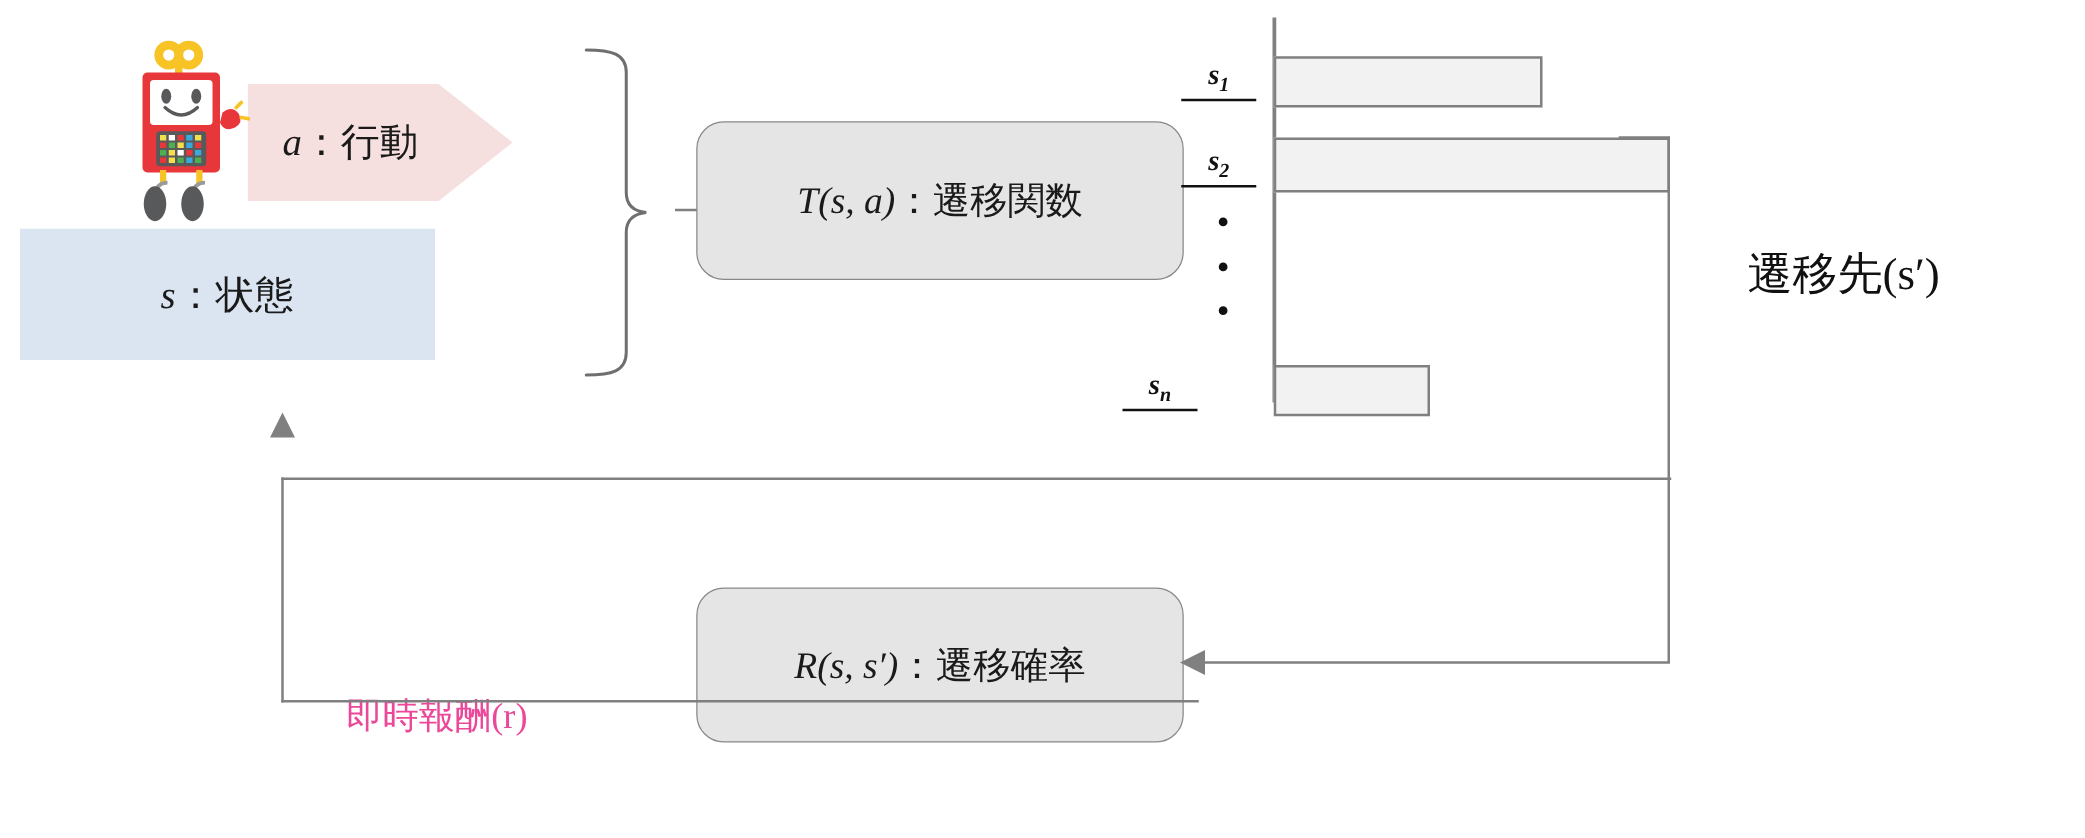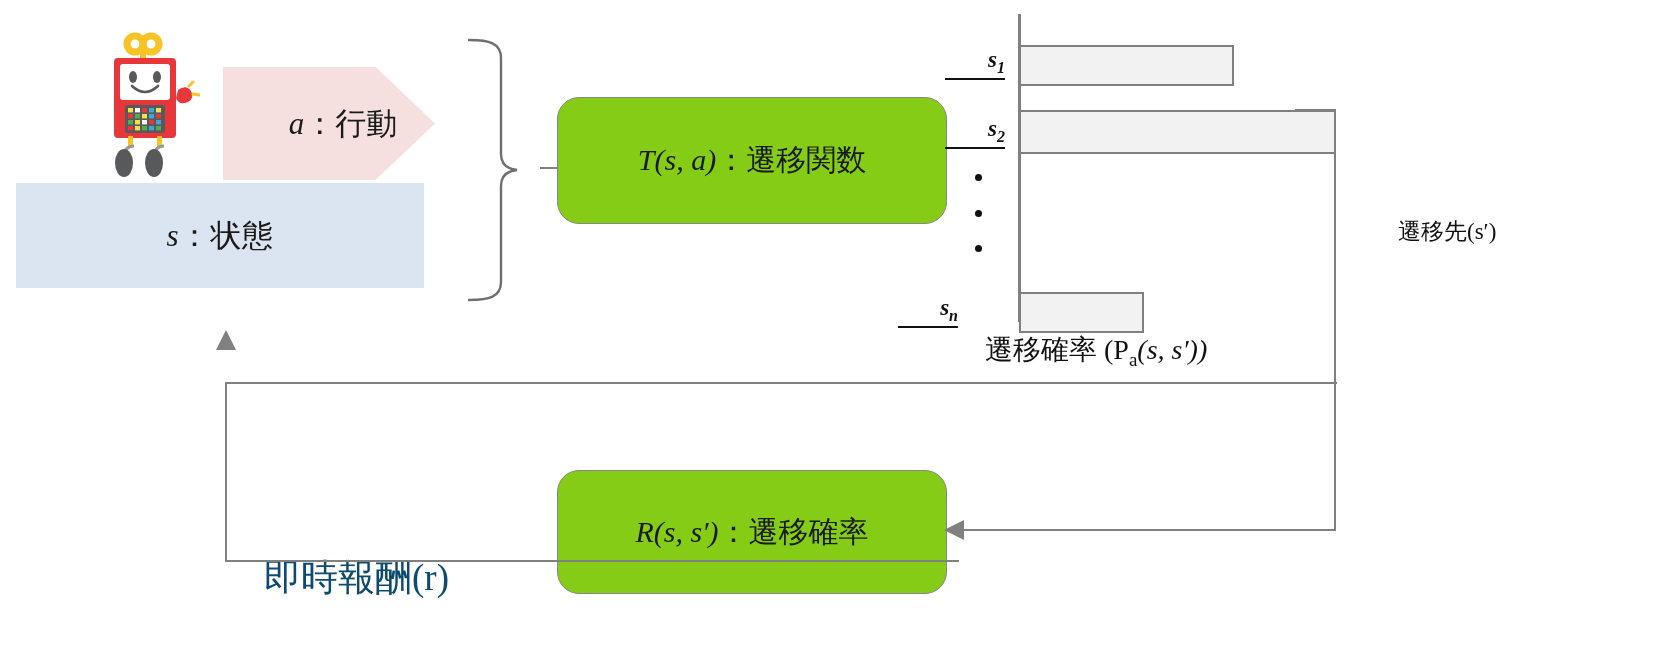--- a/index.html
+++ b/index.html
@@ -15,53 +15,53 @@
     width: 1668px;
     height: 670px;
     background: #ffffff;
     overflow: hidden;
   }
   .abs { position: absolute; }
 
   
   #state-box {
     left: 16px; top: 183px;
-    width: 408px; height: 105px;
+    width: 332px; height: 105px;
     background: #dbe5f1;
     display: flex; align-items: center; justify-content: center;
   }
   #state-label {
     font-size: 31px;
     color: #1a1a1a;
     letter-spacing: 0.5px;
   }
   .mathvar { font-style: italic; font-family: "Liberation Serif", serif; }
 
   
   #action-arrow {
-    left: 223px; top: 67px;
-    width: 212px; height: 113px;
+    left: 198px; top: 67px;
+    width: 212px; height: 94px;
     background: #f6dfdf;
     clip-path: polygon(0% 0%, 72% 0%, 100% 50%, 72% 100%, 0% 100%);
-    display: flex; align-items: center; justify-content: center;
+    display: flex; align-items: center; justify-content: flex-start;
   }
   #action-label {
     font-size: 31px;
     color: #1a1a1a;
     margin-left: 28px;
   }
 
   
   #robot { left: 92px; top: 32px; width: 108px; height: 148px; }
 
   
   .procbox {
     border: 1.6px solid #888888;
     border-radius: 22px;
-    background: #84cc16;
+    background: #e5e5e5;
     display: flex; align-items: center; justify-content: center;
   }
   #transition-box { left: 557px; top: 97px; width: 388px; height: 125px; }
   #reward-box { left: 557px; top: 470px; width: 388px; height: 122px; }
   .procbox-label { font-size: 30px; color: #1a1a1a; }
 
   
   #brace { left: 455px; top: 36px; width: 92px; height: 268px; }
   #chart-axis {
     left: 1018px; top: 14px;
@@ -72,49 +72,49 @@
     background: #f2f2f2;
     border: 2px solid #808080;
     box-sizing: border-box;
     left: 1019px;
   }
   .bar-label {
     font-size: 23px;
     font-weight: bold;
     font-style: italic;
     color: #111111;
-    text-align: right;
+    text-align: center;
     width: 60px;
     border-bottom: 2px solid #111111;
     padding-bottom: 1px;
   }
   .bar-label sub { font-size: 16px; font-style: italic; }
   .dot {
     width: 7px; height: 7px;
     border-radius: 50%;
     background: #111111;
   }
   #chart-caption {
     left: 985px; top: 331px;
     font-size: 28px; color: #111111;
     white-space: nowrap;
   }
   #chart-caption sub { font-size: 19px; }
 
   
   #dest-label {
-    left: 1398px; top: 216px;
-    font-size: 23px; color: #111111;
+    left: 1398px; top: 195px;
+    font-size: 36px; color: #111111;
     white-space: nowrap;
   }
 
   
   #reward-caption {
-    left: 264px; top: 553px;
-    font-size: 37px; color: #0c4a6e;
+    left: 277px; top: 553px;
+    font-size: 29px; color: #ec4899;
     white-space: nowrap;
   }
 
   
   .line-h { background: #808080; height: 2px; }
   .line-v { background: #808080; width: 2px; }
 
   #line-sa-to-T { left: 540px; top: 167px; width: 20px; }
   #line-dest-v  { left: 1334px; top: 110px; height: 420px; }
   #line-dest-h-top { left: 1295px; top: 109px; width: 41px; }
@@ -244,23 +244,20 @@
       <div class="abs bar" style="top: 292px; width: 125px; height: 41px; background: rgb(242, 242, 242); border-color: rgb(128, 128, 128);"></div>
       <div class="abs bar-label" style="left: 898px; top: 295px;"><span>s</span><sub>n</sub></div>
     </div>
 
   <div id="chart-dots">
       <div class="abs dot" style="left: 975px; top: 174px;"></div>
       <div class="abs dot" style="left: 975px; top: 210px;"></div>
       <div class="abs dot" style="left: 975px; top: 245px;"></div>
     </div>
 
-  <div class="abs" id="chart-caption">
-    <span>遷移確率 (P</span><sub>a</sub><span class="mathvar">(s, s′))</span>
-  </div>
 
   <div class="abs" id="dest-label">遷移先(s′)</div>
 
   <div class="abs" id="reward-caption">即時報酬(r)</div>
 
   <div class="abs line-h" id="line-dest-h-top"></div>
   <div class="abs line-v" id="line-dest-v"></div>
   <div class="abs line-h" id="line-dest-h-bot"></div>
   <div class="abs arrow-left"></div>
 

